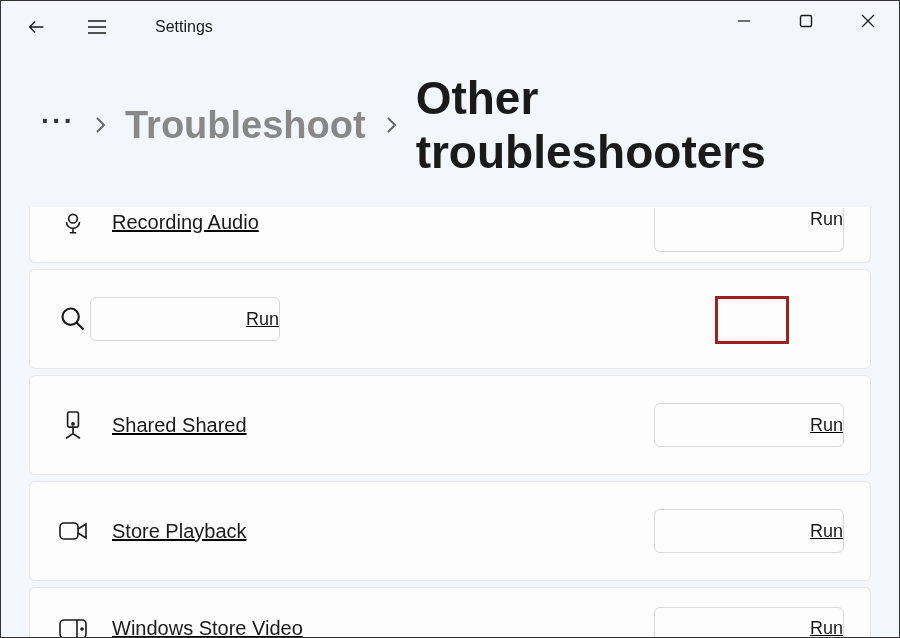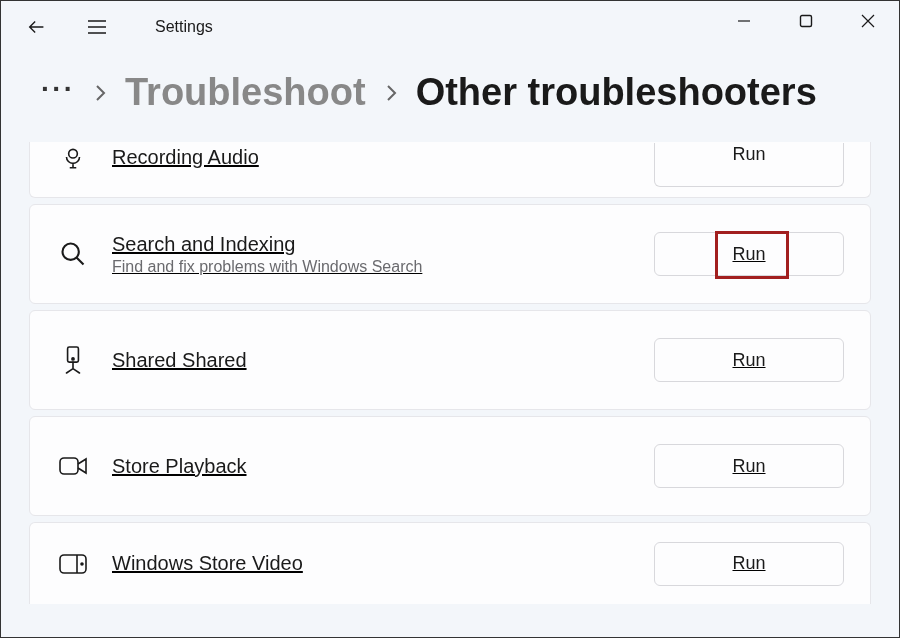--- a/index.html
+++ b/index.html
@@ -84,21 +84,21 @@
       display: flex;
       align-items: center;
     }
     .bc-link {
       font-size: 38px;
       color: #888;
       font-weight: 600;
       cursor: pointer;
     }
     .bc-current {
-      font-size: 38px;
+      font-size: 46px;
       color: #1a1a1a;
       font-weight: 600;
     }
     .content {
       padding: 0 28px;
       text-decoration: underline;
     }
     .card {
       background: #fdfdfe;
       border: 1px solid #e6e6ea;
@@ -152,21 +152,21 @@
       height: 44px;
       background: #fdfdfe;
       border: 1px solid #d8d8dc;
       border-radius: 6px;
       font-size: 18px;
       color: #1a1a1a;
       font-family: inherit;
       cursor: pointer;
       display: flex;
       align-items: center;
-      justify-content: center;
+      justify-content: flex-end;
     }
     .run-btn.cut-top {
       position: absolute;
       right: 26px;
       bottom: 10px;
       height: 44px;
       border-top: none;
       border-top-left-radius: 0;
       border-top-right-radius: 0;
     }
@@ -248,24 +248,20 @@
     </div>
   </div>
 
   <div class="card full">
     <div class="card-icon">
       <svg width="28" height="28" viewBox="0 0 24 24" fill="none" stroke="#1a1a1a" stroke-width="1.8">
           <circle cx="10" cy="10" r="7"></circle>
           <path d="M21 21l-6-6"></path>
         </svg>
     </div>
-    <div class="card-text">
-      <div class="card-title">Search and Indexing</div>
-      <div class="card-desc">Find and fix problems with Windows Search</div>
-    </div>
     <button class="run-btn">Run</button>
     <div class="highlight-box" style="right:81px; top:26px; width:74px; height:48px;"></div>
   </div>
 
   <div class="card full">
     <div class="card-icon">
       <svg width="26" height="32" viewBox="0 0 24 28" fill="none" stroke="#1a1a1a" stroke-width="1.5">
           <rect x="7" y="2" width="10" height="14" rx="1.5"></rect>
           <circle cx="12" cy="13" r="1" fill="#1a1a1a"></circle>
           <path d="M12 16v6M6 26l6-4 6 4" stroke-linecap="round"></path>

